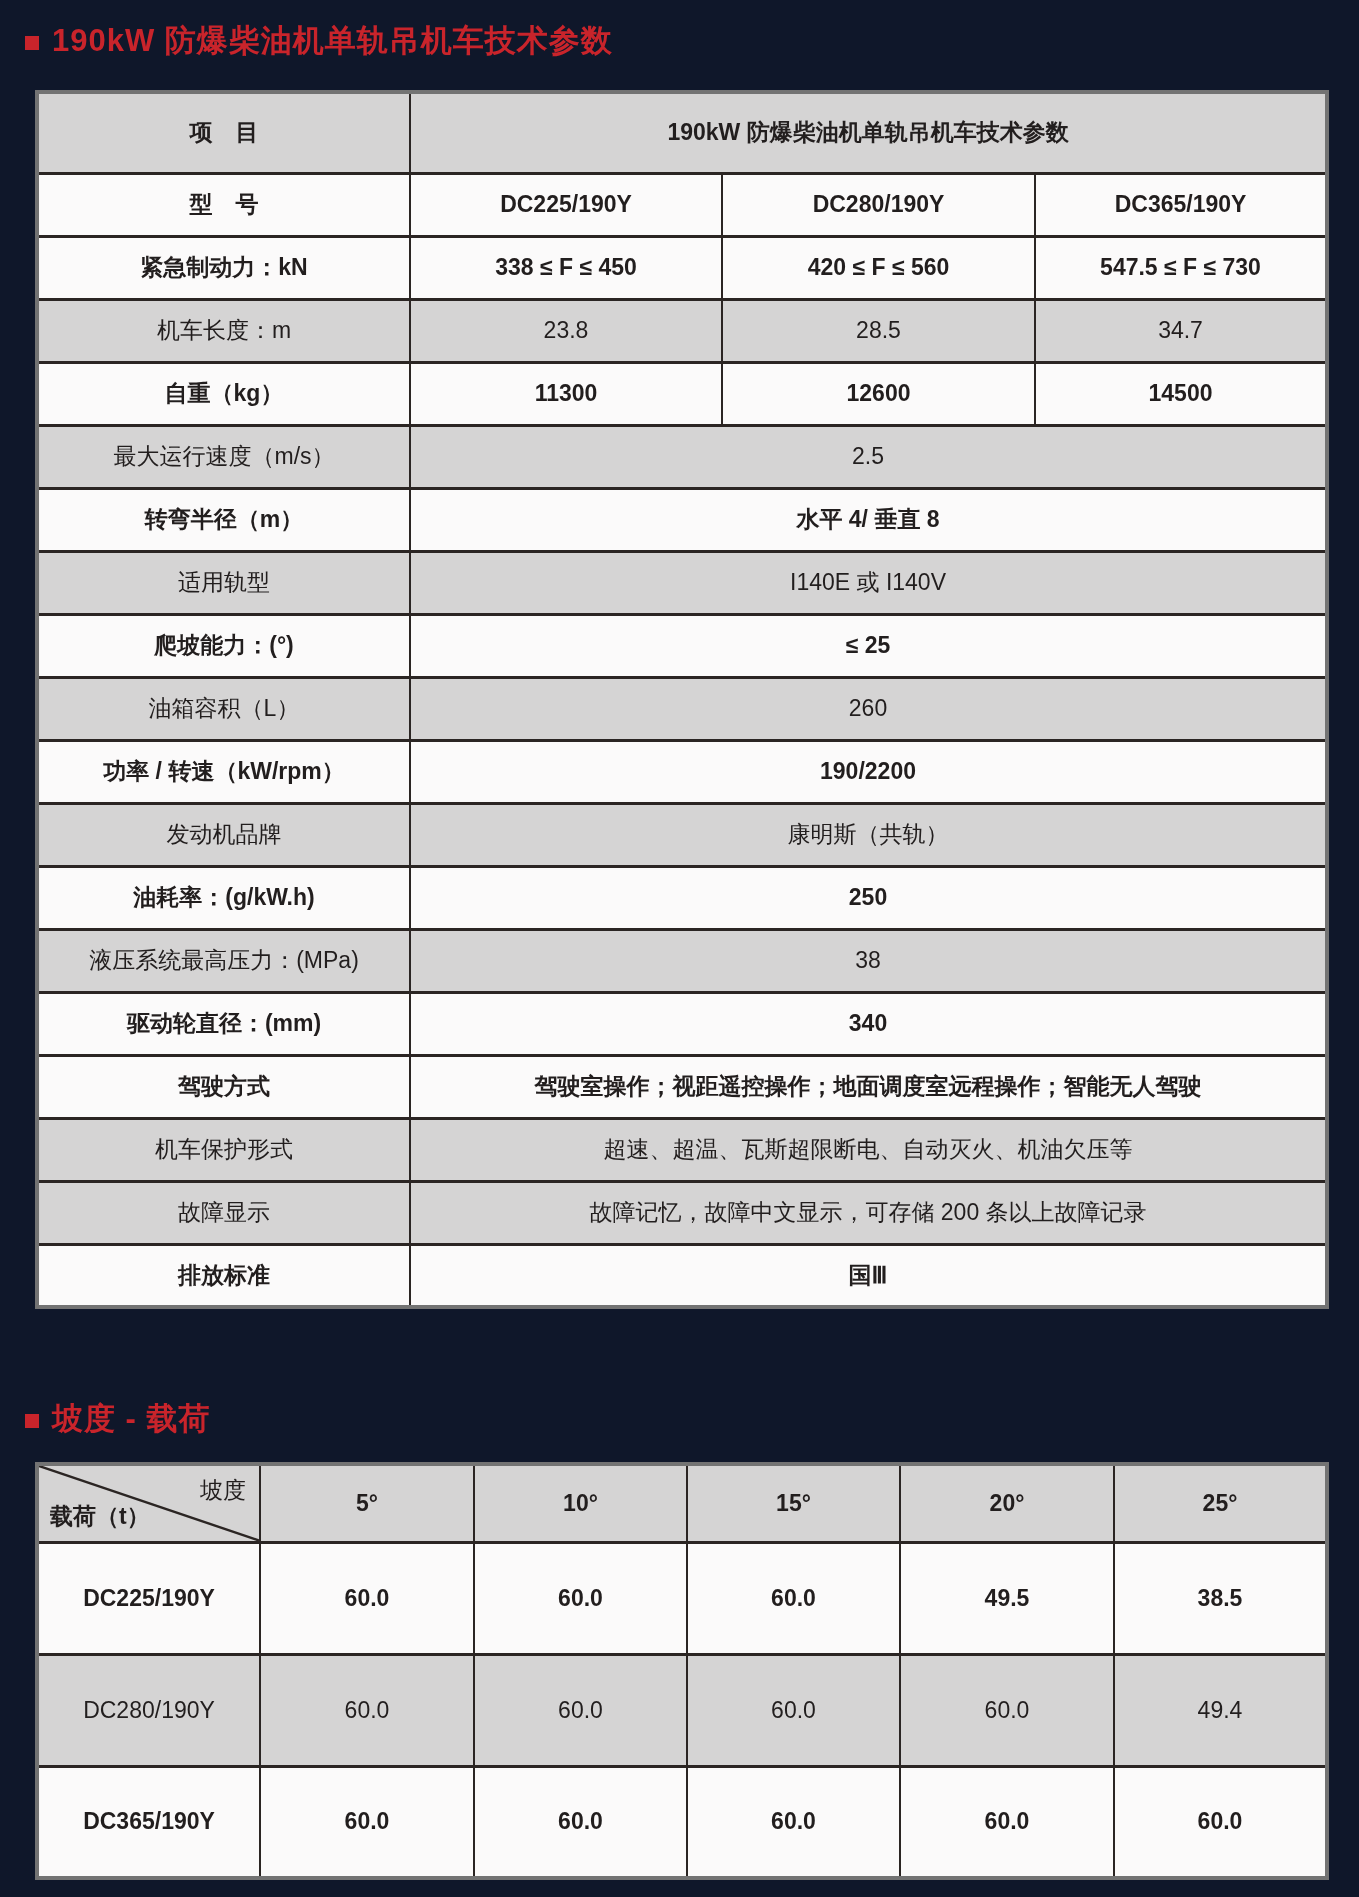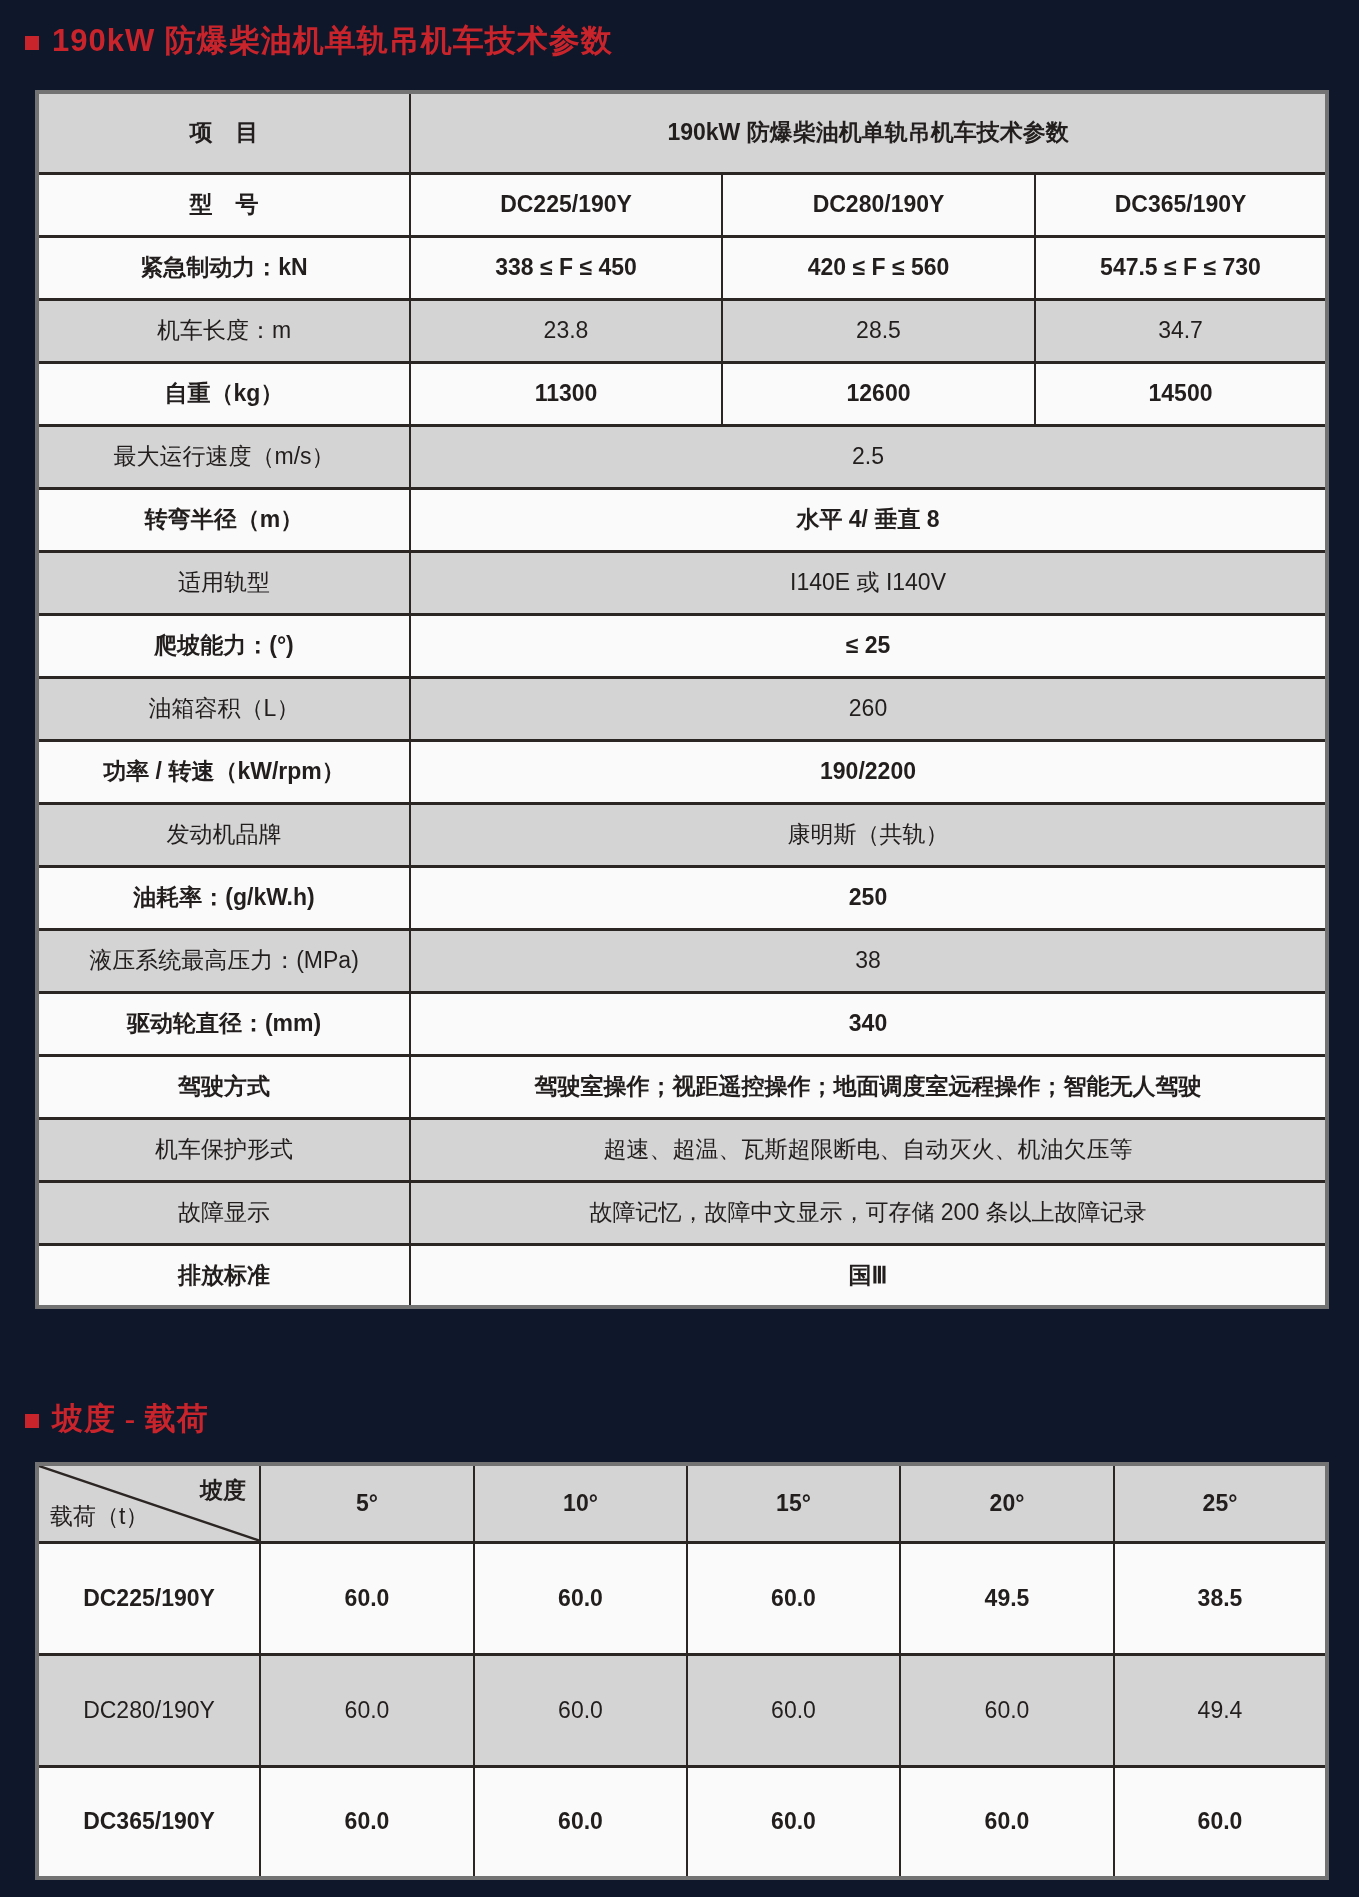--- a/index.html
+++ b/index.html
@@ -26,21 +26,21 @@
     white-space: nowrap;
   }
   .section-title .bullet {
     width: 14px;
     height: 14px;
     background: #c9242b;
     display: inline-block;
     margin-top: 3px;
   }
   #title1 { top: 20px; }
-  #title2 { top: 1398px; font-family: Liberation Serif, serif; }
+  #title2 { top: 1398px; }
 
   
   table.spec {
     border-collapse: collapse;
     table-layout: fixed;
     position: absolute;
     left: 35px;
     width: 1290px;
     border: 4px solid #737373;
   }
@@ -76,27 +76,27 @@
   .corner-cell svg {
     position: absolute;
     top: 0; left: 0;
     width: 100%; height: 100%;
     display: block;
   }
   .corner-top {
     position: absolute;
     top: 9px; right: 13px;
     font-size: 23px;
-    font-weight: bold;
+    font-weight: normal;
   }
   .corner-bottom {
     position: absolute;
     bottom: 9px; left: 11px;
     font-size: 23px;
-    font-weight: normal;
+    font-weight: bold;
   }
 </style>
 </head>
 <body>
 
 <div class="sheet">
 
   <div class="section-title" id="title1">
     <span class="bullet"></span>
     <span>190kW 防爆柴油机单轨吊机车技术参数</span>

